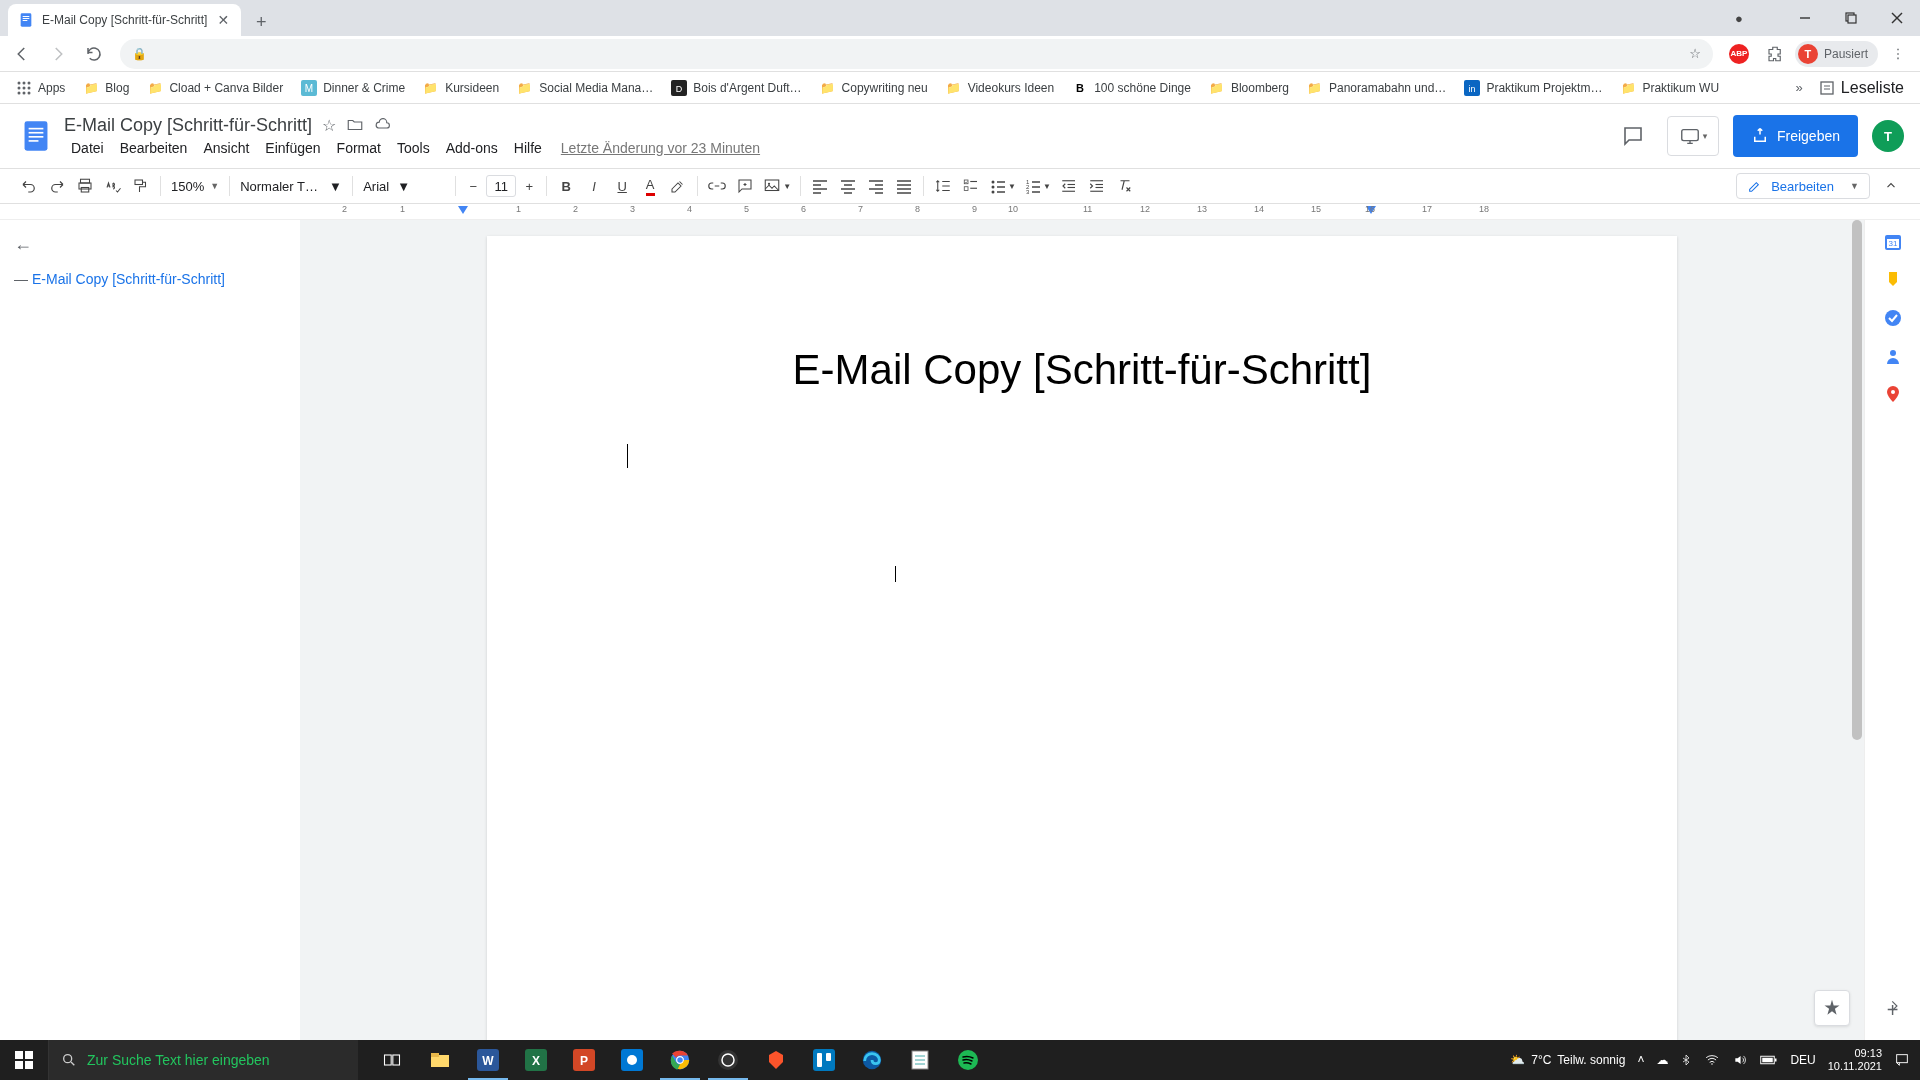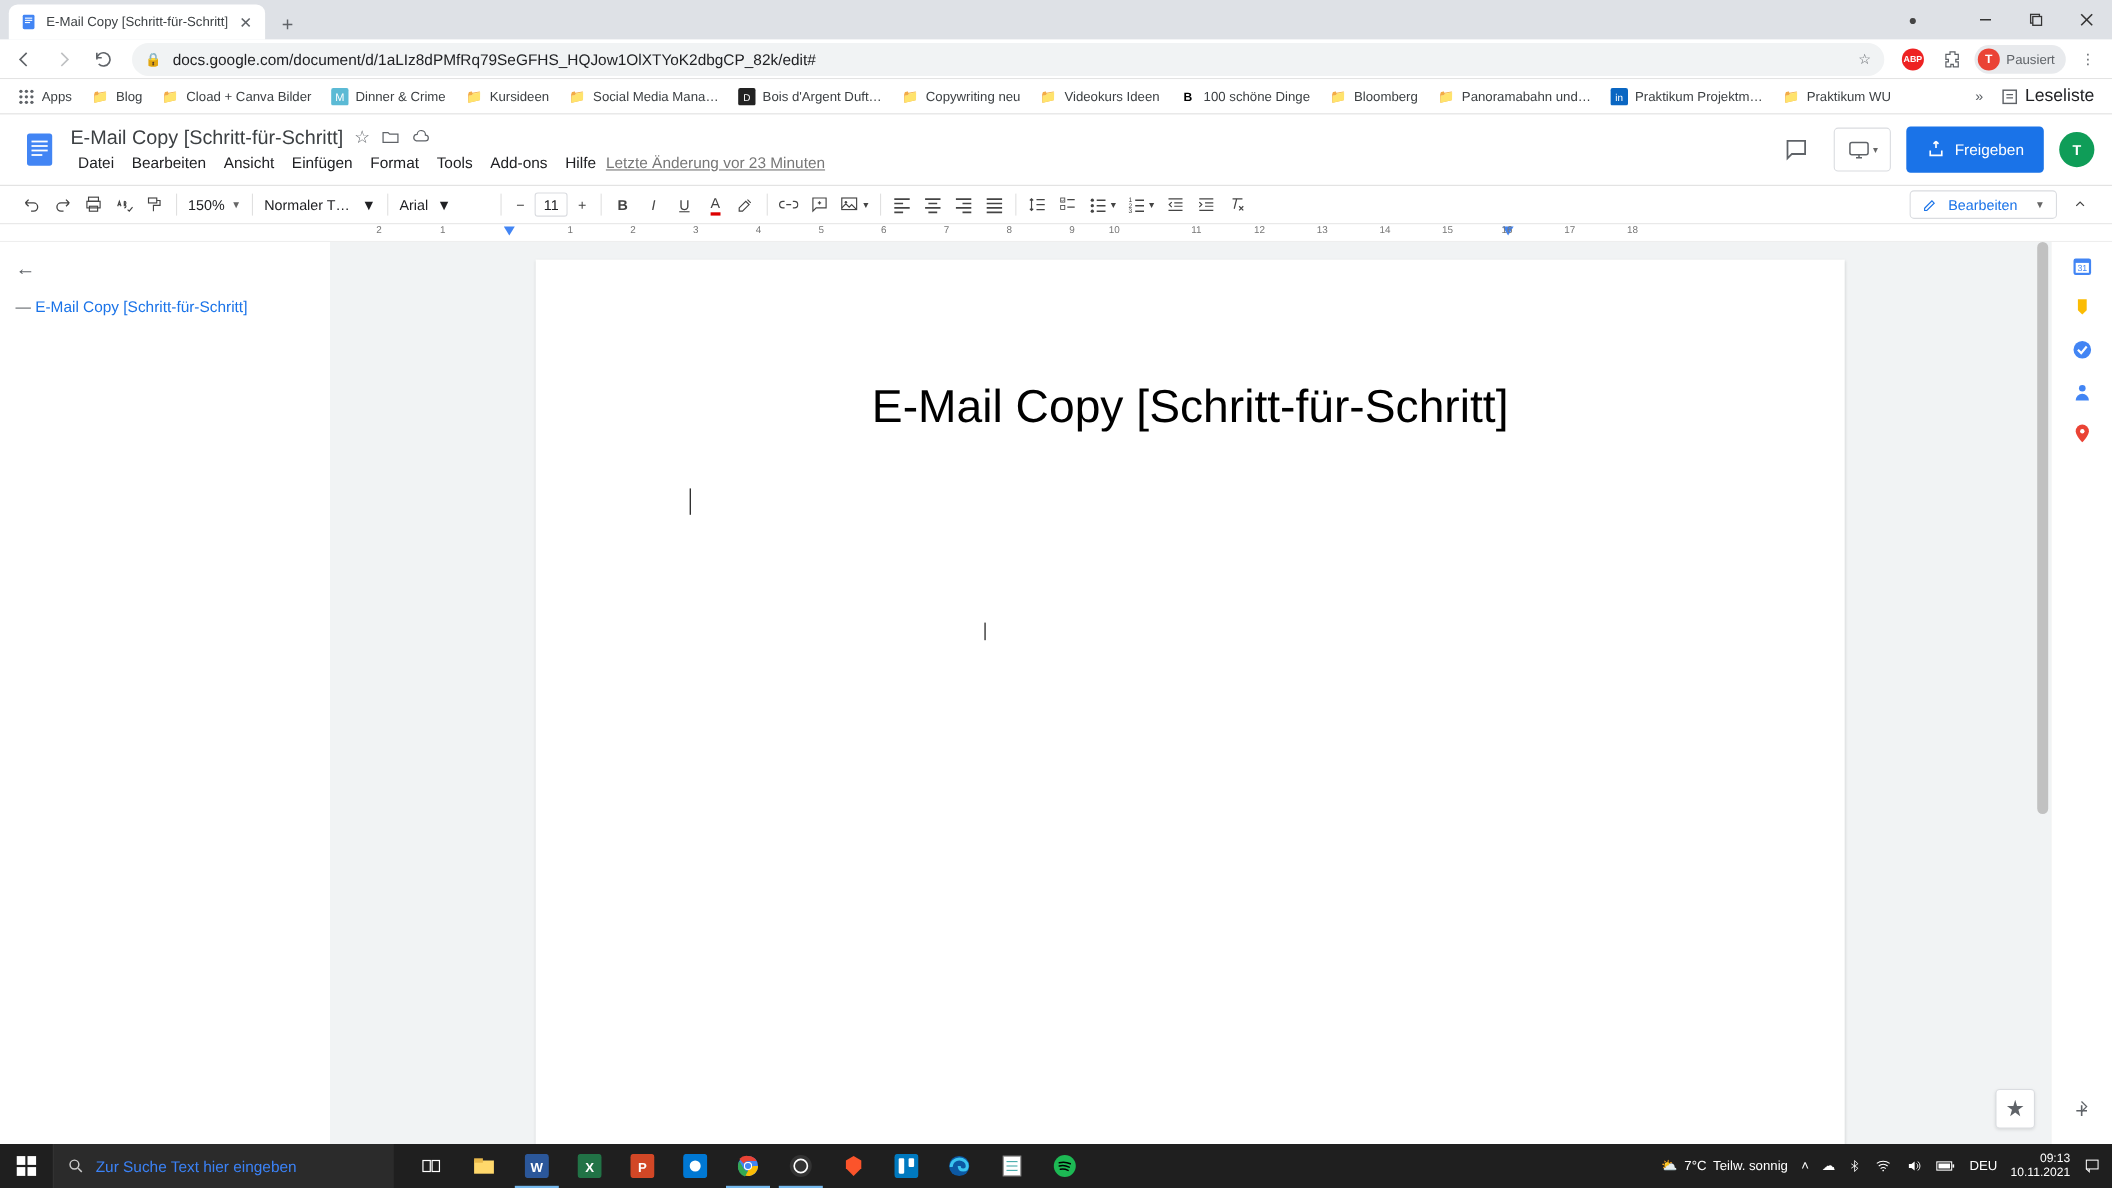--- a/index.html
+++ b/index.html
@@ -37,21 +37,21 @@
 
 .docshdr{height:64px;display:flex;align-items:center;padding:0 16px;gap:8px}
 .docslogo{width:40px;height:40px;display:flex;align-items:center;justify-content:center}
 .docslogo svg{width:36px;height:36px}
 .hdrleft{display:flex;flex-direction:column;gap:2px}
 .titlerow{display:flex;align-items:center;gap:10px}
 .doctitle{font-size:18px;color:#3c4043}
 .titleico{color:#5f6368;font-size:16px}
 .menurow{display:flex;align-items:center;gap:2px;font-size:14px;color:#202124}
 .menurow span.m{padding:2px 7px;border-radius:4px}
-.menurow .last{color:#777;text-decoration:underline}
+.menurow .last{color:#777;margin-left:10px;text-decoration:underline}
 .hdrright{margin-left:auto;display:flex;align-items:center;gap:14px}
 .hicon{width:40px;height:40px;display:flex;align-items:center;justify-content:center;color:#5f6368;border-radius:50%}
 .present{width:52px;height:40px;border:1px solid #dadce0;border-radius:4px;display:flex;align-items:center;justify-content:center;gap:2px}
 .sharebtn{background:#1a73e8;color:#fff;height:42px;border-radius:4px;padding:0 18px;display:flex;align-items:center;gap:8px;font-size:14px;font-weight:500}
 .avatar{width:32px;height:32px;background:#0f9d58;border-radius:50%;color:#fff;display:flex;align-items:center;justify-content:center;font-weight:bold}
 
 .docstb{height:36px;border-top:1px solid #e0e0e0;border-bottom:1px solid #e0e0e0;display:flex;align-items:center;padding:0 16px;gap:2px}
 .tbtn{min-width:26px;height:26px;display:flex;align-items:center;justify-content:center;color:#444;padding:0 3px}
 .sep{width:1px;height:20px;background:#e0e0e0;margin:0 4px}
 .zoom{display:flex;align-items:center;gap:6px;font-size:13px;padding:0 4px}
@@ -82,21 +82,21 @@
 .rside{width:56px;background:#fff;border-left:1px solid #eee;display:flex;flex-direction:column;align-items:center;padding-top:12px;gap:18px}
 .rside .ric{width:20px;height:20px;display:flex;align-items:center;justify-content:center}
 .rside .plus{margin-top:auto;margin-bottom:18px;color:#5f6368;font-size:20px}
 .explore{position:absolute;right:70px;bottom:14px;width:36px;height:36px;background:#fff;border:1px solid #dadce0;border-radius:4px;display:flex;align-items:center;justify-content:center;box-shadow:0 1px 3px rgba(0,0,0,.1)}
 .nextarrow{position:absolute;right:6px;bottom:14px;width:40px;height:40px;display:flex;align-items:center;justify-content:center;color:#5f6368}
 .scroll{position:absolute;right:56px;top:0;bottom:0;width:14px;background:#f1f3f4}
 .scroll .thumb{position:absolute;right:2px;top:0;width:10px;height:520px;background:#c1c1c1;border-radius:5px}
 
 .taskbar{position:absolute;left:0;right:0;bottom:0;height:40px;background:#1f1f1f;display:flex;align-items:center;color:#fff}
 .taskbar .start{width:48px;height:40px;display:flex;align-items:center;justify-content:center}
-.taskbar .search{width:310px;height:40px;background:#2b2b2b;display:flex;align-items:center;padding:0 12px;gap:10px;color:#3b82f6;font-size:14px;border-left:1px solid #333}
+.taskbar .search{width:310px;height:40px;background:#2b2b2b;display:flex;align-items:center;padding:0 12px;gap:10px;color:#22c55e;font-size:14px;border-left:1px solid #333}
 .taskbar .apps{display:flex;align-items:center;height:40px;margin-left:10px}
 .taskbar .apps .ap{width:48px;height:40px;display:flex;align-items:center;justify-content:center;position:relative}
 .taskbar .apps .ap.active::after{content:"";position:absolute;bottom:0;left:4px;right:4px;height:2px;background:#76b9ed}
 .taskbar .tray{margin-left:auto;display:flex;align-items:center;gap:12px;padding-right:10px;font-size:12px;color:#fff}
 .taskbar .weather{display:flex;align-items:center;gap:6px;font-size:12px}
 .taskbar .clock{text-align:right;line-height:1.2;font-size:11px}
 svg{display:block}
 </style>
 </head>
 <body>
@@ -148,21 +148,20 @@
         <path d="M9 4l8 8-8 8" fill="none" stroke="#5f6368" stroke-width="2"></path>
       </svg>
     </div>
   <div class="cbtn">
       <svg width="18" height="18" viewBox="0 0 24 24">
         <path d="M4 12a8 8 0 1 1 2.3 5.6M4 4v6h6" fill="none" stroke="#5f6368" stroke-width="2"></path>
       </svg>
     </div>
   <div class="omni">
     <span class="lock">🔒</span>
-    <span class="url">docs.google.com/document/d/1aLIz8dPMfRq79SeGFHS_HQJow1OlXTYoK2dbgCP_82k/edit#</span>
     <span class="star">☆</span>
   </div>
   <div class="cbtn">
       <div class="abp">ABP</div>
     </div>
   <div class="cbtn">
       <svg width="18" height="18" viewBox="0 0 24 24">
         <path d="M9 3h6v3h4v6h-3v3h3v6h-6v-3h-3v3H4v-6h3v-3H4V6h5z" fill="none" stroke="#5f6368" stroke-width="1.5"></path>
       </svg>
     </div>

